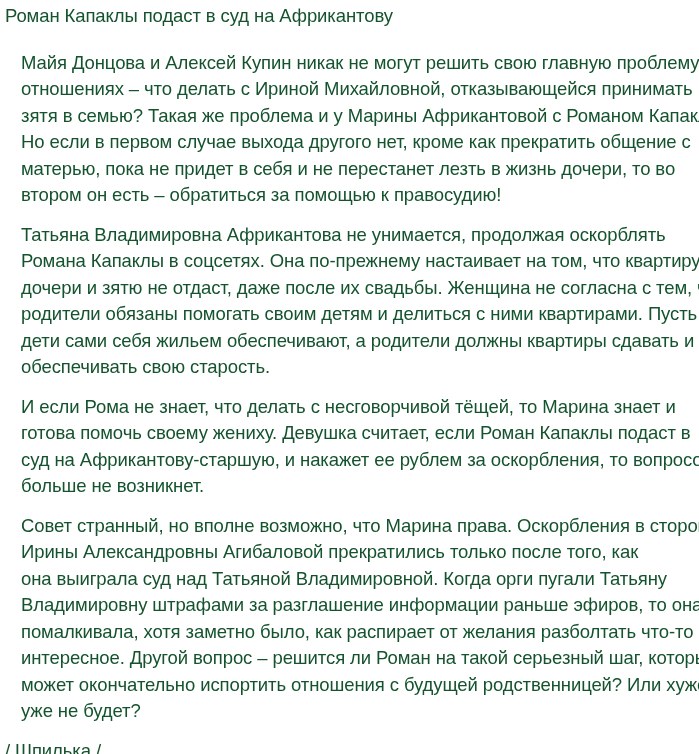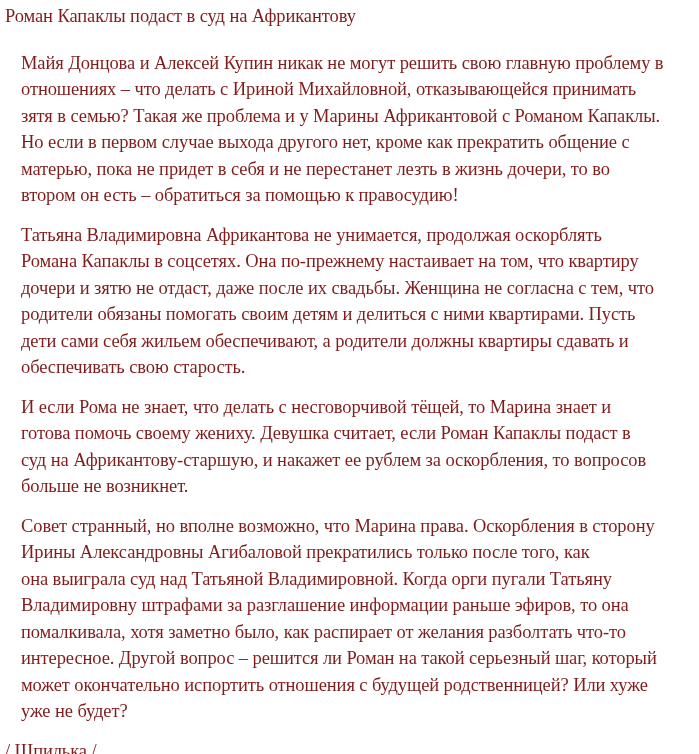--- a/index.html
+++ b/index.html
@@ -11,22 +11,22 @@
     height: 754px;
     overflow: hidden;
     background: #ffffff;
   }
   .article {
     box-sizing: border-box;
     width: 699px;
     height: 754px;
     overflow: hidden;
     padding: 3px 4px 0 5px;
-    color: #7f1d1d;
-    font-family: Liberation Serif, serif;
+    color: #14532d;
+    font-family: Liberation Sans, sans-serif;
     font-size: 18.5px;
     line-height: 26.5px;
     letter-spacing: -0.1px;
   }
   .title {
     margin: 0 0 20px 0;
     font-size: 18.5px;
     font-weight: 400;
     line-height: 26.5px;
     white-space: pre;

